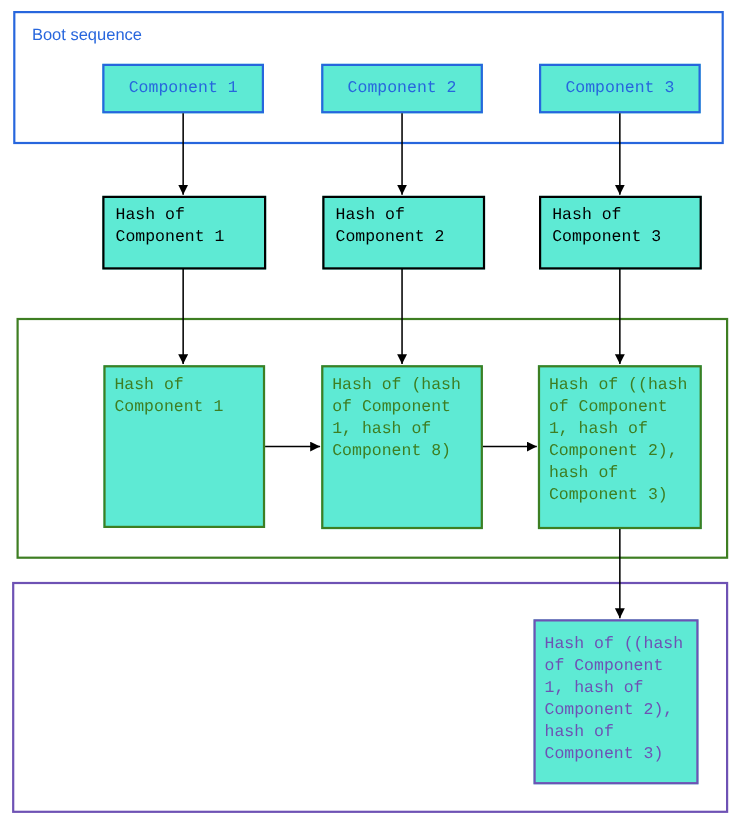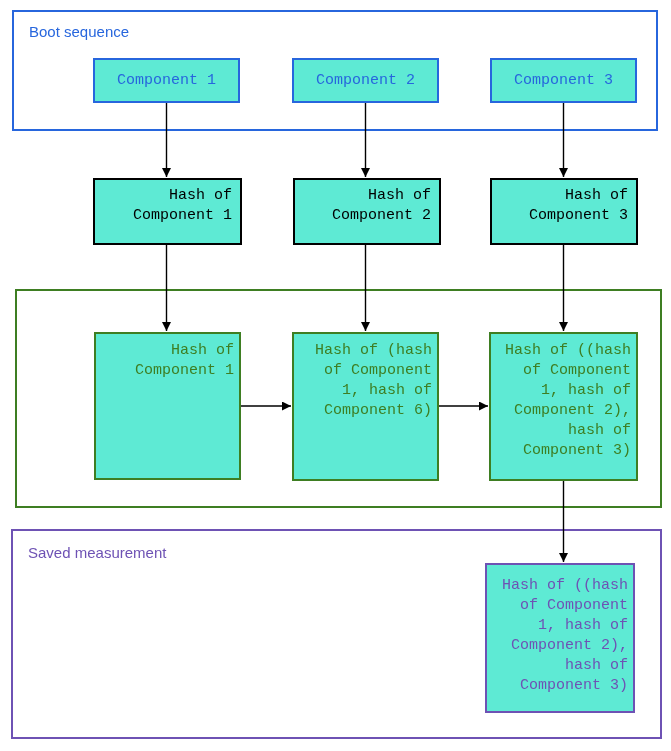--- a/index.html
+++ b/index.html
@@ -4,21 +4,20 @@
 <style>
   * { margin:0; padding:0; box-sizing:border-box; }
   html,body { background:#ffffff; }
   .stage {
     position:relative;
     width:671px; height:751px;
     background:#ffffff;
     font-family:"Liberation Sans","DejaVu Sans",sans-serif;
     font-size:15px; line-height:20px;
     overflow:hidden;
-    text-align:right;
   }
   .container { position:absolute; border:2px solid; background:transparent; }
   #boot-group        { left:12px; top:10px;  width:646px; height:121px; border-color:#2766dd; }
   #intermediate-group{ left:15px; top:289px; width:647px; height:219px; border-color:#3e7e22; }
   #saved-group       { left:11px; top:529px; width:651px; height:210px; border-color:#6e52b4; }
 
   .group-title { position:absolute; white-space:nowrap; }
   #boot-group .group-title         { left:15px; top:10px; color:#2766dd; }
   #intermediate-group .group-title { left:11px; top:11px; color:#3e7e22; }
   #saved-group .group-title        { left:15px; top:12px; color:#6e52b4; }
@@ -84,31 +83,30 @@
 Component 2</div>
   <div class="node hash-node" id="hash-3">Hash of
 Component 3</div>
 
   <div class="container" id="intermediate-group">
     <div class="node im-node" id="im-1">Hash of
 Component 1</div>
     <div class="node im-node" id="im-2">Hash of (hash
 of Component
 1, hash of
-Component 6)</div>
+Component 8)</div>
     <div class="node im-node" id="im-3">Hash of ((hash
 of Component
 1, hash of
 Component 2),
 hash of
 Component 3)</div>
   </div>
 
   <div class="container" id="saved-group">
-    <div class="group-title">Saved measurement</div>
     <div class="node saved-node">Hash of ((hash
 of Component
 1, hash of
 Component 2),
 hash of
 Component 3)</div>
   </div>
 
   <svg class="arrows-layer" width="671" height="751" viewBox="0 0 671 751" xmlns="http://www.w3.org/2000/svg">
     <defs>

